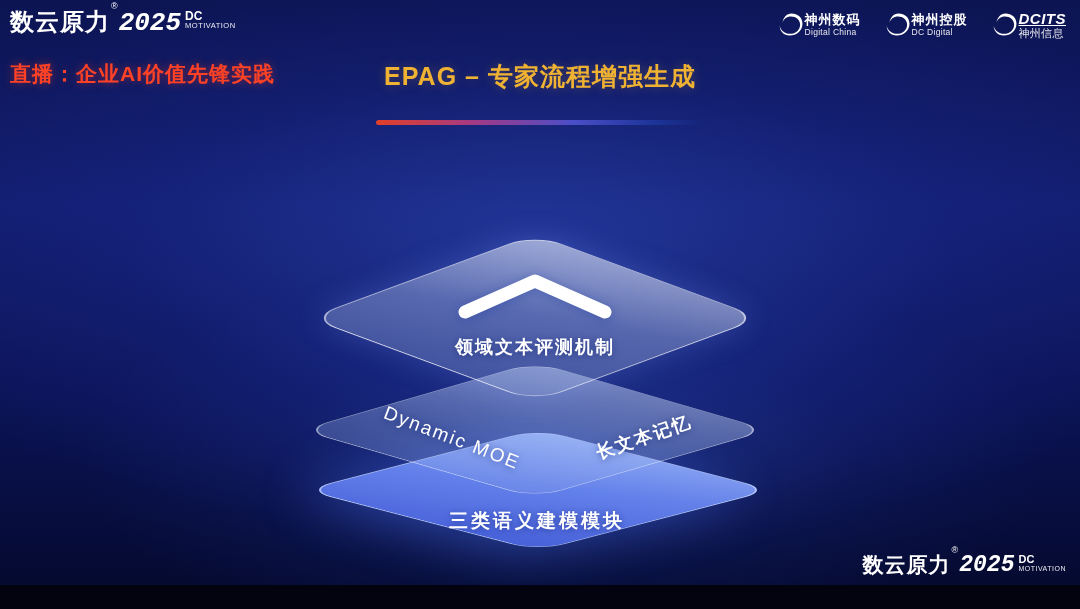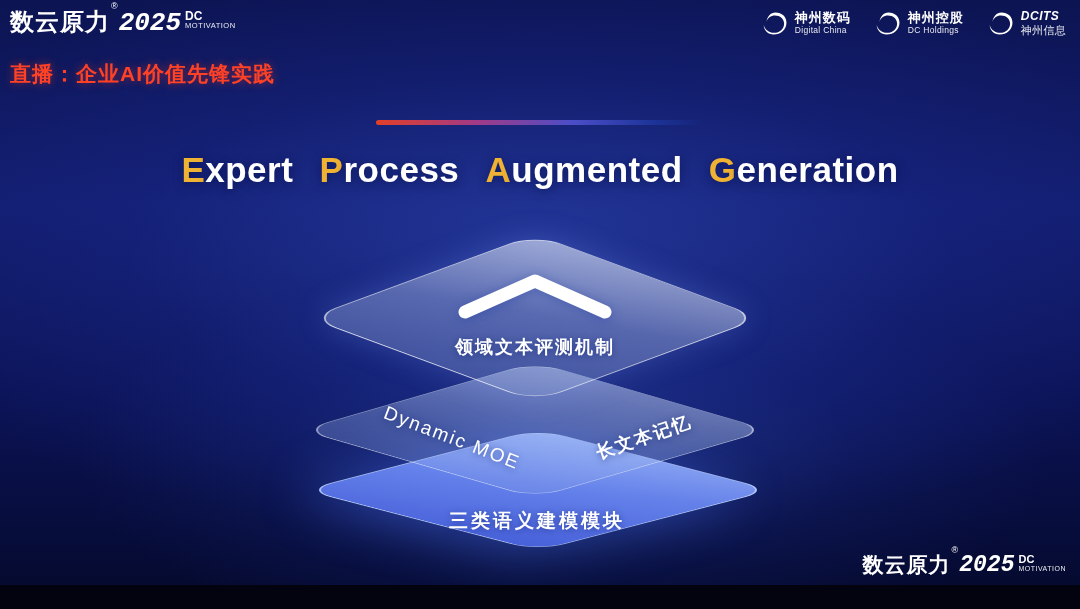--- a/index.html
+++ b/index.html
@@ -46,26 +46,26 @@
     position:absolute;left:0;right:0;top:60px;
     text-align:center;
     font-size:25px;font-weight:bold;letter-spacing:1px;
     text-shadow:0 0 12px rgba(240,178,50,0.25);
   }
 
   .partners{
     position:absolute;right:14px;top:10px;
     display:flex;align-items:center;gap:24px;
   }
-  .partner{display:flex;align-items:center;gap:6px;}
+  .partner{display:flex;align-items:center;gap:0;}
   .partner .swoosh{width:27px;height:27px;flex:0 0 auto;}
   .partner .ptxt{display:flex;flex-direction:column;line-height:1.15;}
   .partner .pri{font-size:13px;font-weight:bold;letter-spacing:1px;}
   .partner .sec{font-size:8.5px;opacity:.9;letter-spacing:0.3px;}
-  .partner.dcits .pri{font-style:italic;font-size:12px;letter-spacing:0.5px;}
+  .partner.dcits .pri{font-style:italic;font-size:15px;letter-spacing:0.5px;text-decoration:underline;}
   .partner.dcits .sec{font-size:11px;}
 
   .divider{
     position:absolute;top:120px;left:calc(50% - 164px);
     width:328px;height:5px;border-radius:3px;
     background:linear-gradient(90deg,#e23f28 0%,#a23a86 30%,#4b4ec8 60%,rgba(38,80,210,0.35) 85%,rgba(38,80,210,0) 100%);
   }
 
   .main-title{
     position:absolute;left:0;right:0;top:150px;margin:0;
@@ -138,59 +138,54 @@
     <span class="reg">®</span>
     <span class="year">2025</span>
     <span class="sub">
       <span class="dc">DC</span>
       <span class="motiv">MOTIVATION</span>
     </span>
   </div>
 
   <div class="live-label" style="color:#ff4226;">直播：企业AI价值先锋实践</div>
 
+  <div class="slide-title" style="color:#f0b232;">EPAG – 专家流程增强生成</div>
 
   <div class="partners">
     <div class="partner">
       <svg class="swoosh" viewBox="0 0 32 32" aria-hidden="true">
         <path d="M16 3c7.5 0 13 5 13 12 0 8.3-7 14-15.2 14C7 29 2.2 24.2 2 17.4 3.2 23 8.2 27 14.2 27c7 0 12-4.8 12-10.8 0-5.9-4.8-9.8-10.8-9.8-5 0-9 2.9-10.1 7.8C6 8 10.2 3 16 3z" fill="#ffffff"></path>
       </svg>
       <span class="ptxt">
         <span class="pri">神州数码</span>
         <span class="sec">Digital China</span>
       </span>
     </div>
     <div class="partner">
       <svg class="swoosh" viewBox="0 0 32 32" aria-hidden="true">
         <path d="M16 3c7.5 0 13 5 13 12 0 8.3-7 14-15.2 14C7 29 2.2 24.2 2 17.4 3.2 23 8.2 27 14.2 27c7 0 12-4.8 12-10.8 0-5.9-4.8-9.8-10.8-9.8-5 0-9 2.9-10.1 7.8C6 8 10.2 3 16 3z" fill="#ffffff"></path>
       </svg>
       <span class="ptxt">
         <span class="pri">神州控股</span>
-        <span class="sec">DC Holdings</span>
+        <span class="sec">DC Digital</span>
       </span>
     </div>
     <div class="partner dcits">
       <svg class="swoosh" viewBox="0 0 32 32" aria-hidden="true">
         <path d="M16 3c7.5 0 13 5 13 12 0 8.3-7 14-15.2 14C7 29 2.2 24.2 2 17.4 3.2 23 8.2 27 14.2 27c7 0 12-4.8 12-10.8 0-5.9-4.8-9.8-10.8-9.8-5 0-9 2.9-10.1 7.8C6 8 10.2 3 16 3z" fill="#ffffff"></path>
       </svg>
       <span class="ptxt">
         <span class="pri">DCITS</span>
         <span class="sec">神州信息</span>
       </span>
     </div>
   </div>
 
   <div class="divider"></div>
 
-  <h1 class="main-title">
-    <span class="word"><span style="color:#f0b232;">E</span><span>xpert</span></span>
-    <span class="word"><span style="color:#f0b232;">P</span><span>rocess</span></span>
-    <span class="word"><span style="color:#f0b232;">A</span><span>ugmented</span></span>
-    <span class="word"><span style="color:#f0b232;">G</span><span>eneration</span></span>
-  </h1>
 
   <div class="diagram">
 
     <div class="layer layer-bottom">
       <div class="diamond"></div>
     </div>
 
     <div class="layer layer-mid">
       <div class="diamond"></div>
     </div>

